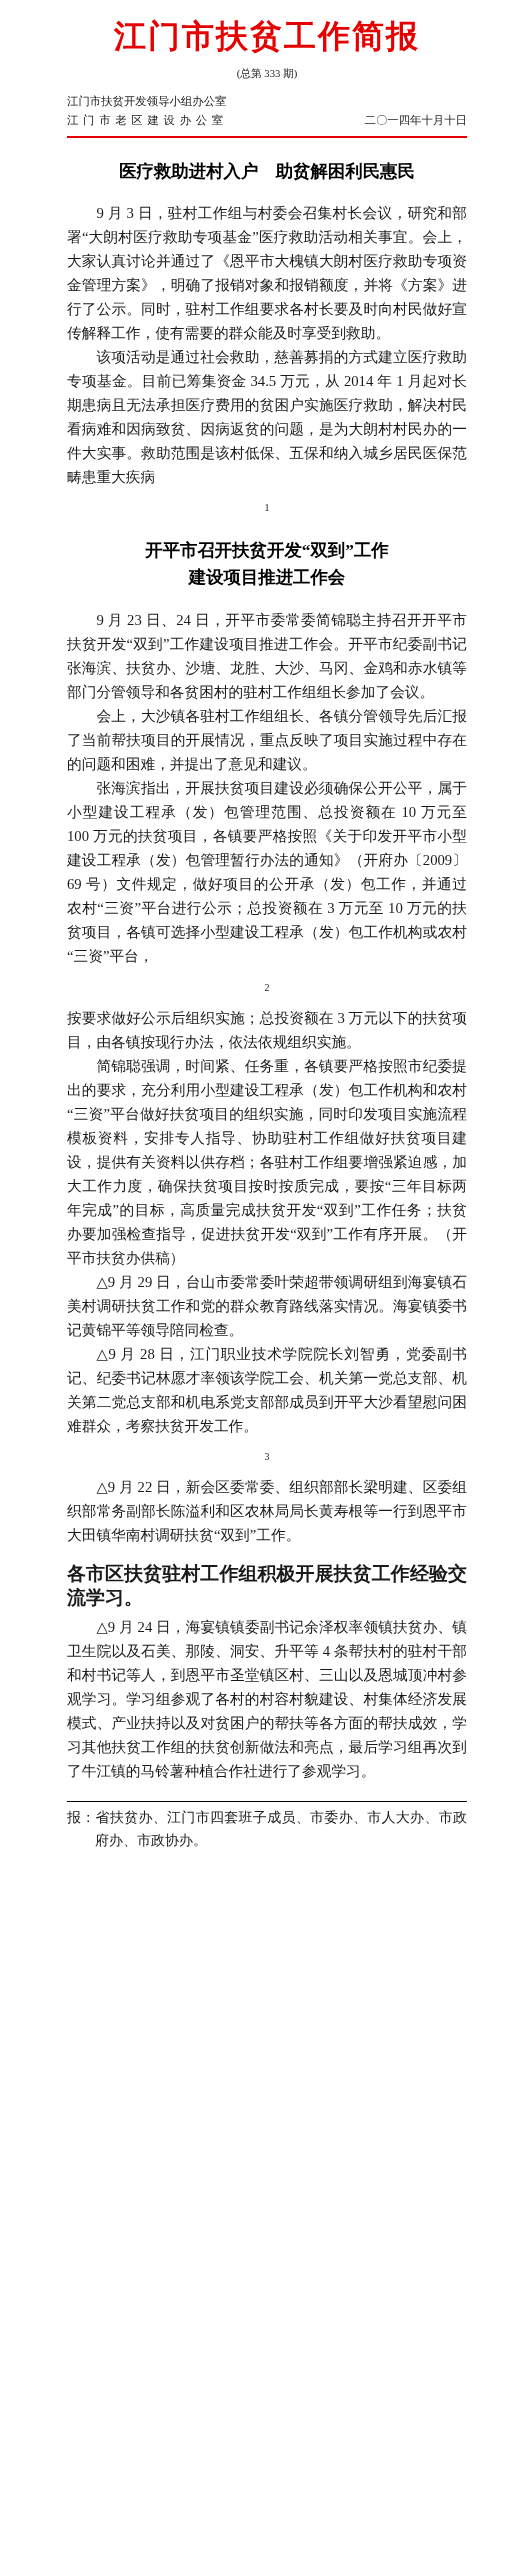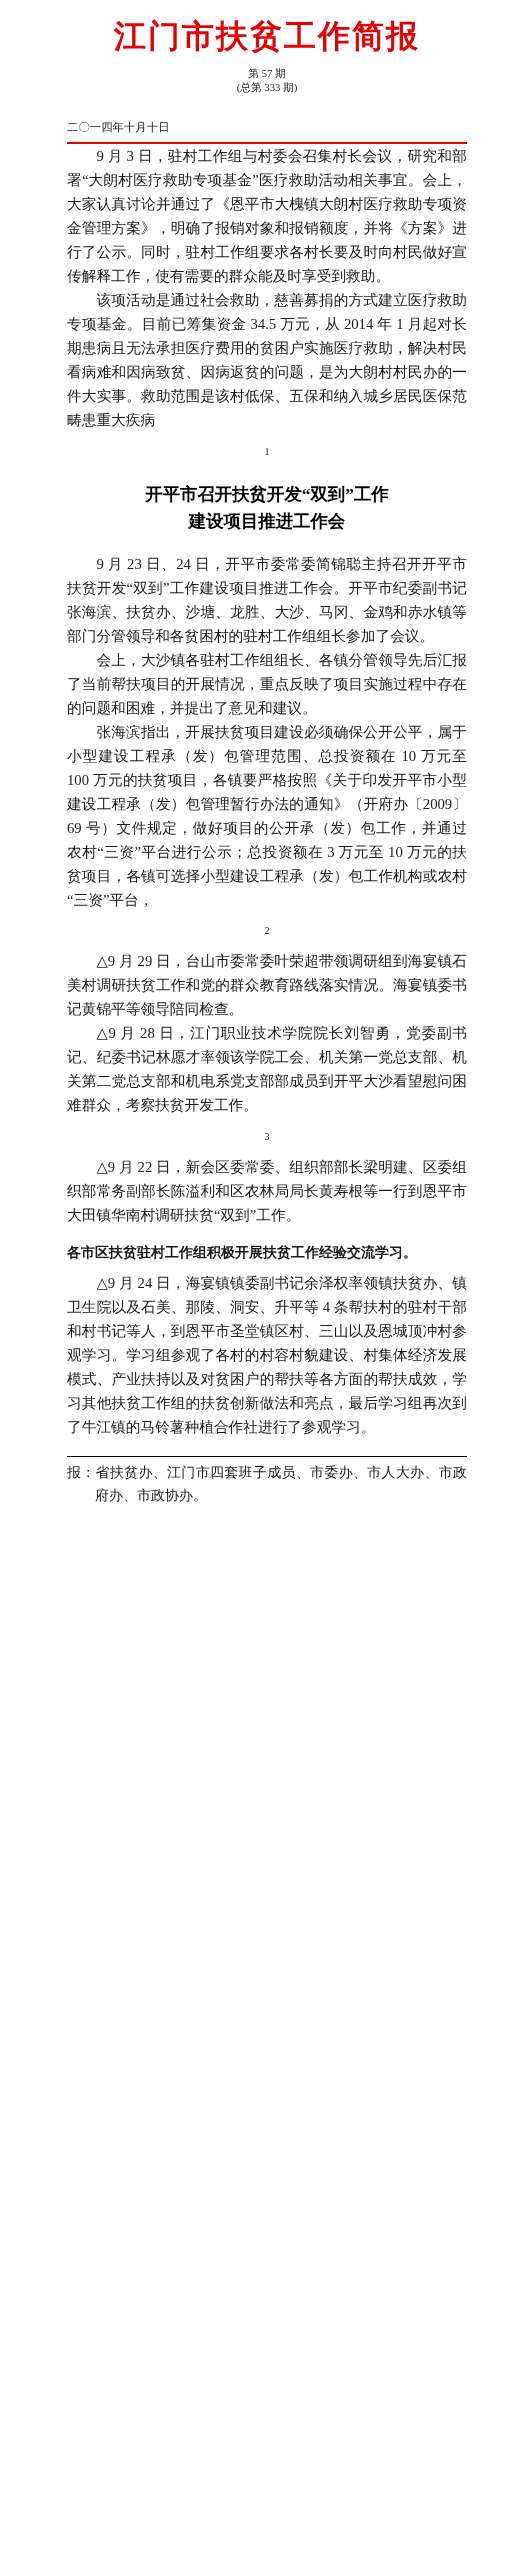--- a/index.html
+++ b/index.html
@@ -34,64 +34,70 @@
   }
   p.body.cont{text-indent:0;}
   .page-number{
     text-align:center;font-size:10px;line-height:12px;color:#222;
     margin:13.4px 0 12px 0;
   }
   .briefs-heading{
     font-size:17px;font-weight:bold;margin:29.5px 0 8px 0;line-height:23px;
   }
   p.interlude{
-    font-size:14px;font-weight:bold;line-height:24px;margin:14.7px 0 5.4px 0;
+    font-size:19px;font-weight:bold;line-height:24px;margin:14.7px 0 5.4px 0;
     text-align:justify;text-indent:0;
   }
   
   .footer-rule{border:0;border-top:1.3px solid #000;margin:17.4px 0 4px 0;height:0;}
   p.footer-line{
     font-size:14px;line-height:23px;margin:0;text-align:justify;
     padding-left:2em;text-indent:-2em;
   }
 </style>
 </head>
 <body>
 
 <div class="page">
   <div class="content">
 
     <header>
       <h1 class="masthead-title">江门市扶贫工作简报</h1>
-      <div class="issue-line">第 57 期</div>
       <div class="issue-line">(总第 333 期)</div>
       <div class="org-row">
+        <div class="org-col">
+          <div>江门市扶贫开发领导小组办公室</div>
+          <div class="org-spread">江门市老区建设办公室</div>
+        </div>
         <div class="issue-date">二〇一四年十月十日</div>
       </div>
       <div class="red-rule"></div>
     </header>
 
     <main>
 
+      <h2 class="art-title">医疗救助进村入户　助贫解困利民惠民</h2>
       <p class="body">9 月 3 日，驻村工作组与村委会召集村长会议，研究和部署“大朗村医疗救助专项基金”医疗救助活动相关事宜。会上，大家认真讨论并通过了《恩平市大槐镇大朗村医疗救助专项资金管理方案》，明确了报销对象和报销额度，并将《方案》进行了公示。同时，驻村工作组要求各村长要及时向村民做好宣传解释工作，使有需要的群众能及时享受到救助。</p>
       <p class="body">该项活动是通过社会救助，慈善募捐的方式建立医疗救助专项基金。目前已筹集资金 34.5 万元，从 2014 年 1 月起对长期患病且无法承担医疗费用的贫困户实施医疗救助，解决村民看病难和因病致贫、因病返贫的问题，是为大朗村村民办的一件大实事。救助范围是该村低保、五保和纳入城乡居民医保范畴患重大疾病</p>
 
       <div class="page-number">1</div>
 
 
       <h2 class="art-title second">
         <span>开平市召开扶贫开发“双到”工作</span><br>
         <span>建设项目推进工作会</span>
       </h2>
       <p class="body">9 月 23 日、24 日，开平市委常委简锦聪主持召开开平市扶贫开发“双到”工作建设项目推进工作会。开平市纪委副书记张海滨、扶贫办、沙塘、龙胜、大沙、马冈、金鸡和赤水镇等部门分管领导和各贫困村的驻村工作组组长参加了会议。</p>
       <p class="body">会上，大沙镇各驻村工作组组长、各镇分管领导先后汇报了当前帮扶项目的开展情况，重点反映了项目实施过程中存在的问题和困难，并提出了意见和建议。</p>
       <p class="body">张海滨指出，开展扶贫项目建设必须确保公开公平，属于小型建设工程承（发）包管理范围、总投资额在 10 万元至 100 万元的扶贫项目，各镇要严格按照《关于印发开平市小型建设工程承（发）包管理暂行办法的通知》（开府办〔2009〕69 号）文件规定，做好项目的公开承（发）包工作，并通过农村“三资”平台进行公示；总投资额在 3 万元至 10 万元的扶贫项目，各镇可选择小型建设工程承（发）包工作机构或农村“三资”平台，</p>
 
       <div class="page-number">2</div>
 
+      <p class="body cont">按要求做好公示后组织实施；总投资额在 3 万元以下的扶贫项目，由各镇按现行办法，依法依规组织实施。</p>
+      <p class="body">简锦聪强调，时间紧、任务重，各镇要严格按照市纪委提出的要求，充分利用小型建设工程承（发）包工作机构和农村“三资”平台做好扶贫项目的组织实施，同时印发项目实施流程模板资料，安排专人指导、协助驻村工作组做好扶贫项目建设，提供有关资料以供存档；各驻村工作组要增强紧迫感，加大工作力度，确保扶贫项目按时按质完成，要按“三年目标两年完成”的目标，高质量完成扶贫开发“双到”工作任务；扶贫办要加强检查指导，促进扶贫开发“双到”工作有序开展。（开平市扶贫办供稿）</p>
 
       <p class="body">△9 月 29 日，台山市委常委叶荣超带领调研组到海宴镇石美村调研扶贫工作和党的群众教育路线落实情况。海宴镇委书记黄锦平等领导陪同检查。</p>
       <p class="body">△9 月 28 日，江门职业技术学院院长刘智勇，党委副书记、纪委书记林愿才率领该学院工会、机关第一党总支部、机关第二党总支部和机电系党支部部成员到开平大沙看望慰问困难群众，考察扶贫开发工作。</p>
 
       <div class="page-number">3</div>
 
       <p class="body">△9 月 22 日，新会区委常委、组织部部长梁明建、区委组织部常务副部长陈溢利和区农林局局长黄寿根等一行到恩平市大田镇华南村调研扶贫“双到”工作。</p>
       <p class="interlude">各市区扶贫驻村工作组积极开展扶贫工作经验交流学习。</p>
       <p class="body">△9 月 24 日，海宴镇镇委副书记余泽权率领镇扶贫办、镇卫生院以及石美、那陵、洞安、升平等 4 条帮扶村的驻村干部和村书记等人，到恩平市圣堂镇区村、三山以及恩城顶冲村参观学习。学习组参观了各村的村容村貌建设、村集体经济发展模式、产业扶持以及对贫困户的帮扶等各方面的帮扶成效，学习其他扶贫工作组的扶贫创新做法和亮点，最后学习组再次到了牛江镇的马铃薯种植合作社进行了参观学习。</p>
 

